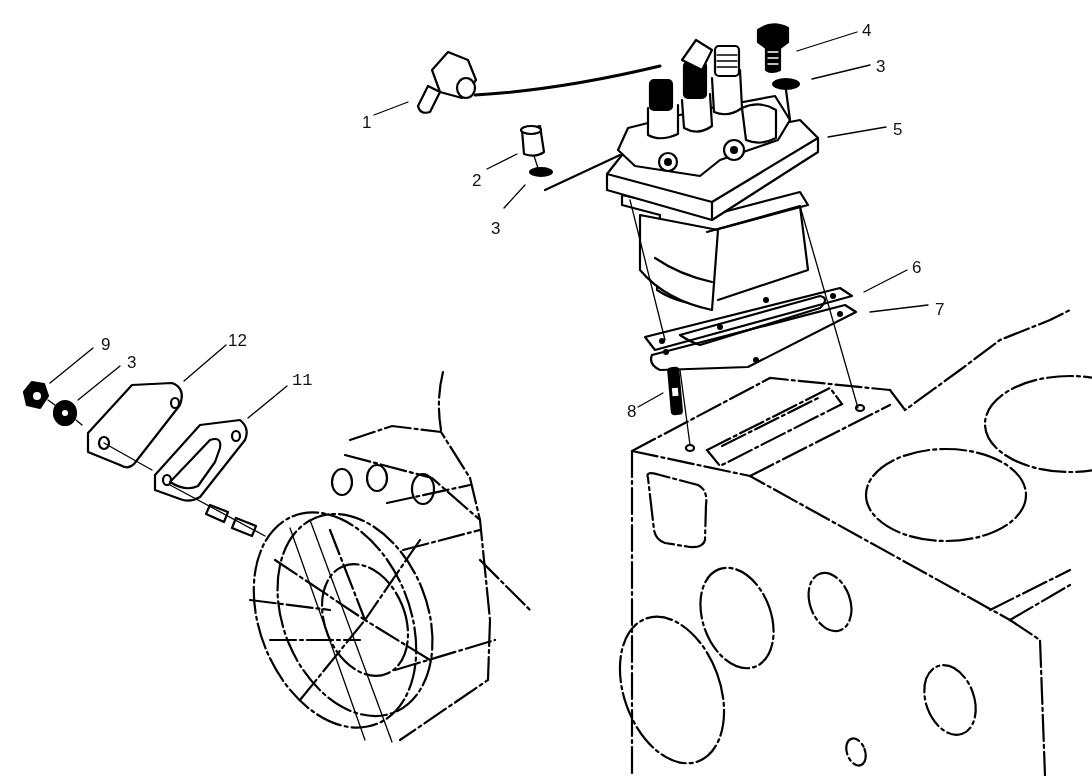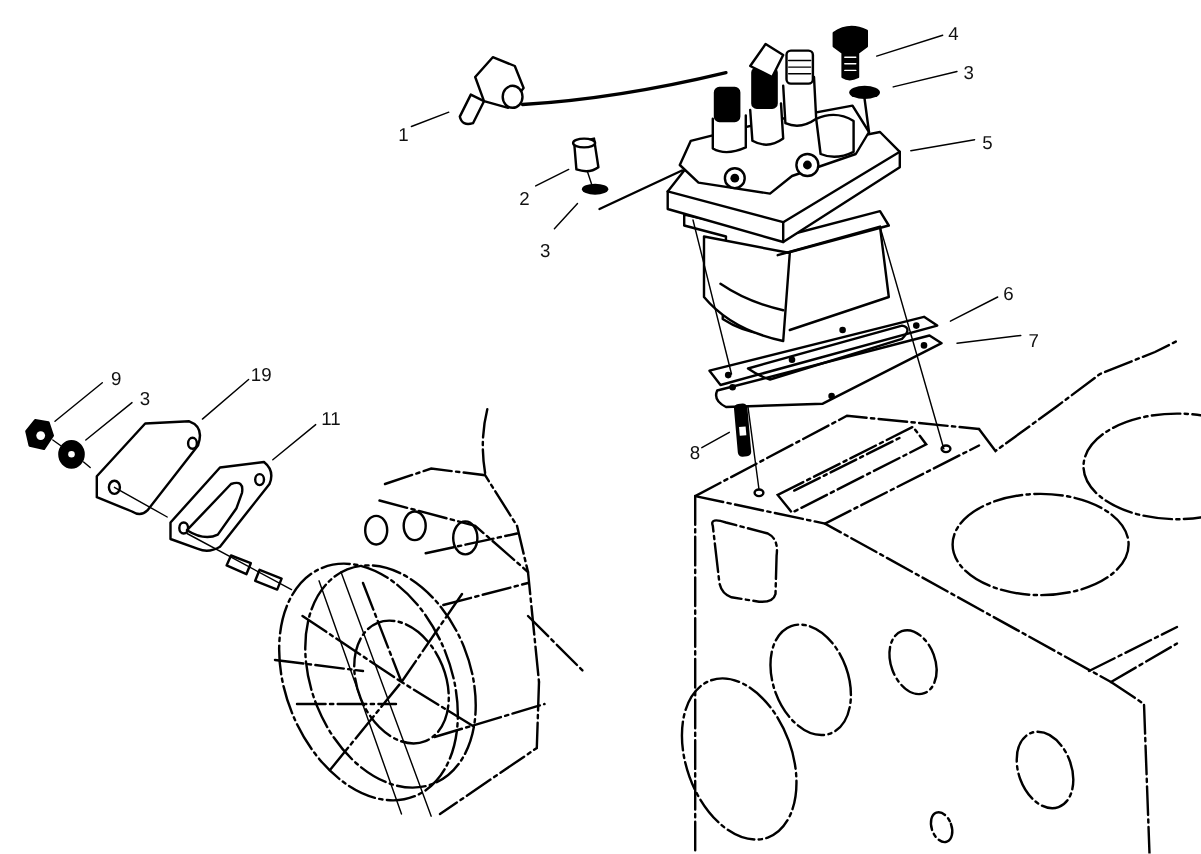--- a/index.html
+++ b/index.html
@@ -195,14 +195,14 @@
 <div class="callout" style="left:472px;top:172px;">2</div>
 <div class="callout" style="left:491px;top:220px;">3</div>
 <div class="callout" style="left:862px;top:22px;">4</div>
 <div class="callout" style="left:876px;top:58px;">3</div>
 <div class="callout" style="left:893px;top:121px;">5</div>
 <div class="callout" style="left:912px;top:259px;">6</div>
 <div class="callout" style="left:935px;top:301px;">7</div>
 <div class="callout" style="left:627px;top:403px;">8</div>
 <div class="callout" style="left:101px;top:336px;">9</div>
 <div class="callout" style="left:127px;top:354px;">3</div>
-<div class="callout" style="left:228px;top:332px;">19</div>
-<div class="callout" style="left:292px;top:372px;">11</div>
+<div class="callout" style="left:228px;top:332px;">12</div>
+<div class="callout" style="left:292px;top:372px;font-family:Liberation Mono, monospace;">11</div>
 
 </body></html>

